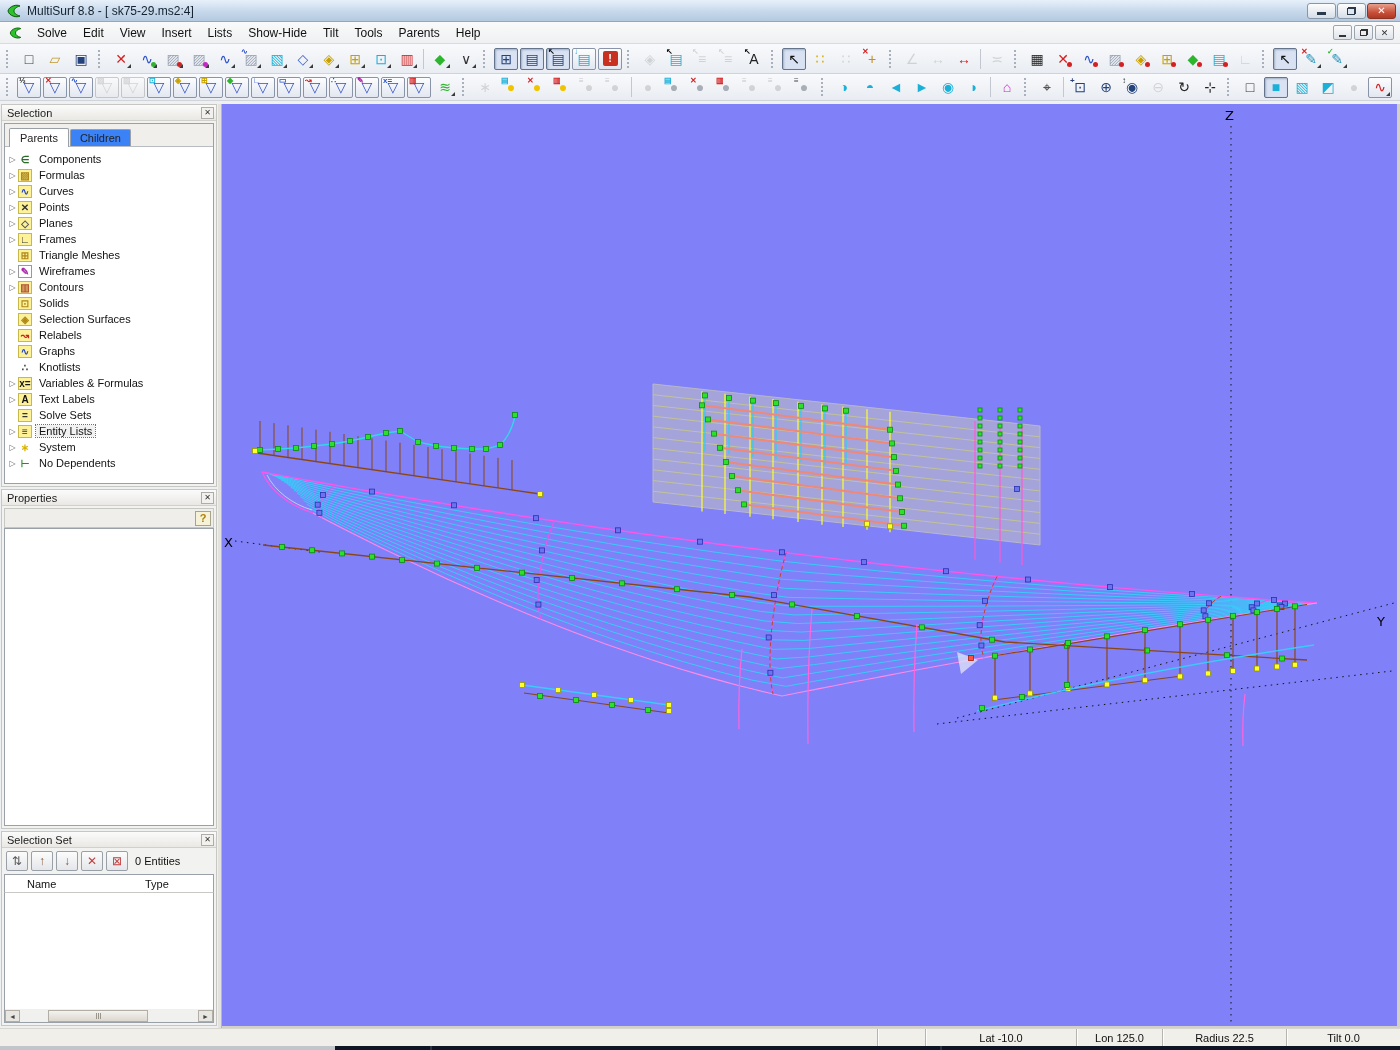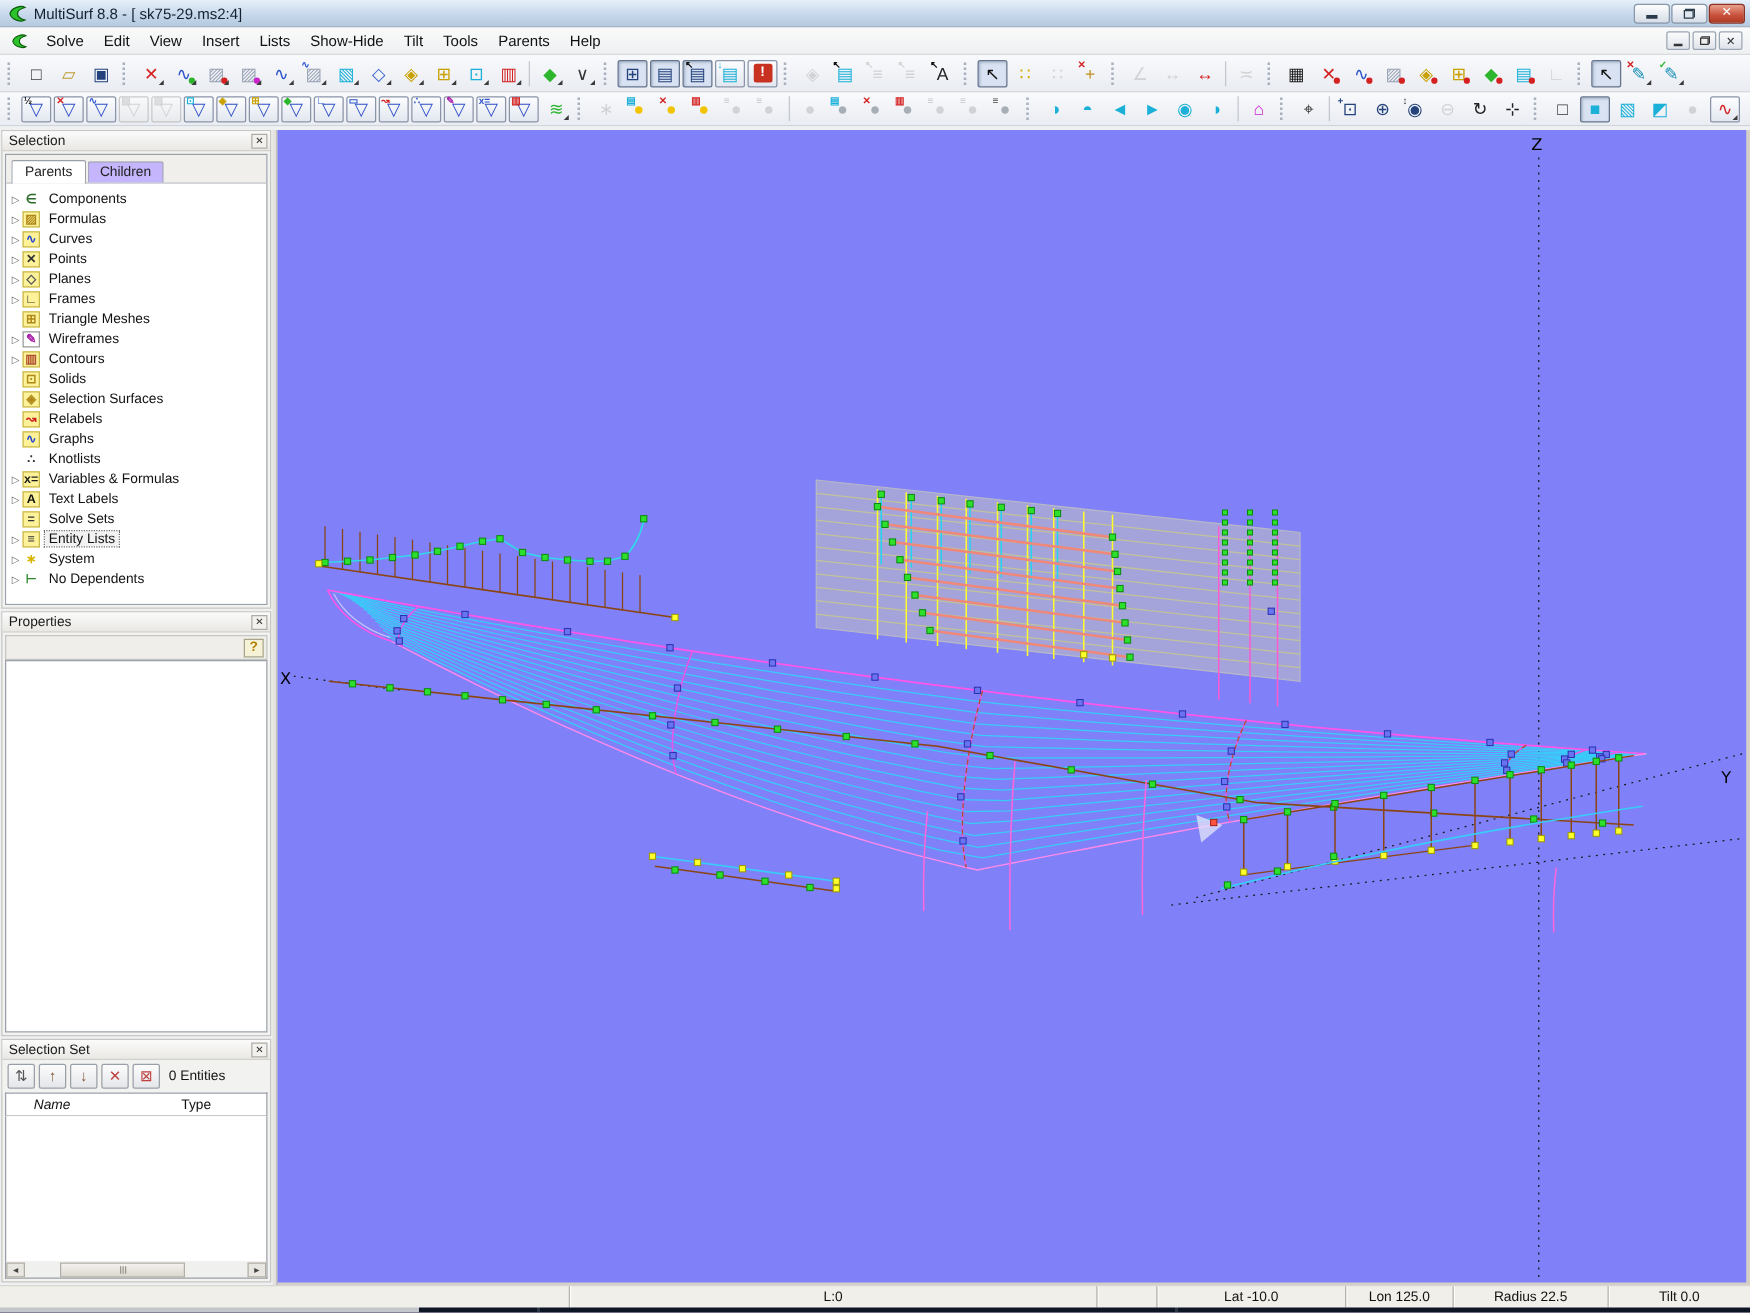--- a/index.html
+++ b/index.html
@@ -56,21 +56,21 @@
   .dock{width:218px;background:#eef0f2;display:flex;flex-direction:column;}
   .splitter{width:4px;background:#e4e2dc;border-right:1px solid #b8b6b0;}
   .panel{display:flex;flex-direction:column;border:1px solid #c6c6c2;margin:0 1px 2px 1px;background:#f2f2f0;}
   .panel-title{height:16px;display:flex;align-items:center;font-size:11px;color:#1a1a1a;
     background:linear-gradient(#fbfbfb,#e9e8e4);border-bottom:1px solid #d2d0cb;padding-left:5px;}
   .panel-close{margin-left:auto;margin-right:2px;width:13px;height:12px;border:1px solid #aeaca6;background:#f2f1ee;
     font-size:8px;line-height:10px;text-align:center;color:#333;}
   .panel-body{flex:1;margin:2px;border:1px solid #9aa0a8;background:#fff;position:relative;overflow:hidden;}
   
   .ent-tabs{display:flex;align-items:flex-end;padding:3px 0 0 4px;background:#f0efec;border-bottom:1px solid #b8bcc2;}
-  .tab{font-size:11px;padding:2px 9px;border:1px solid #9aa0a8;border-bottom:none;background:#c4b5fd;
+  .tab{font-size:11px;padding:2px 9px;border:1px solid #9aa0a8;border-bottom:none;background:#3b82f6;
     border-radius:2px 2px 0 0;margin-right:1px;color:#222;}
   .tab.active{background:#fff;padding:3px 10px;position:relative;top:1px;}
   .tree{padding:4px 0 0 2px;font-size:11px;background:#fff;flex:1;overflow:hidden;}
   .tree-row{display:flex;align-items:center;height:16px;white-space:nowrap;}
   .tree-arrow{width:11px;text-align:center;font-size:8px;color:#6a6a6a;flex:0 0 11px;}
   .tree-icon{width:14px;height:13px;flex:0 0 14px;margin-right:4px;border:1px solid #c8b84a;background:#fdf29a;
     font-size:10px;line-height:11px;text-align:center;font-weight:bold;}
   .tree-icon.nobg{border-color:transparent;background:transparent;}
   .tree-icon.white{background:#fff;border-color:#999;}
   .tree-label{color:#111;padding:0 3px;}
@@ -80,21 +80,21 @@
   .help-btn{margin-left:auto;margin-right:2px;width:16px;height:15px;border:1px solid #a8a48c;background:#f6f2d8;
     color:#b08000;font-weight:bold;font-size:11px;text-align:center;line-height:13px;}
   .prop-body{flex:1;margin:0 2px 2px 2px;border:1px solid #9aa0a8;background:#fff;}
   
   .sel-toolbar{display:flex;align-items:center;gap:3px;padding:3px 0 3px 4px;background:#f2f2f0;}
   .sel-btn{width:22px;height:20px;border:1px solid #9aa0a8;border-radius:2px;background:linear-gradient(#fcfcfc,#e4e6ea);
     display:flex;align-items:center;justify-content:center;font-size:12px;}
   .sel-count{font-size:11px;color:#111;margin-left:4px;}
   .sel-cols{display:flex;font-size:11px;color:#111;border-bottom:1px solid #c8c8c4;background:#fff;
     padding:3px 0 2px 0;margin:0 2px;border-left:1px solid #9aa0a8;border-right:1px solid #9aa0a8;border-top:1px solid #9aa0a8;}
-  .sel-col-name{padding-left:22px;width:140px;font-style:italic;}
+  .sel-col-name{padding-left:22px;width:140px;}
   .sel-list{flex:1;background:#fff;margin:0 2px;border-left:1px solid #9aa0a8;border-right:1px solid #9aa0a8;}
   .hscroll{height:14px;margin:0 2px 2px 2px;border:1px solid #9aa0a8;border-top:none;background:#f0f0ee;
     display:flex;align-items:center;}
   .hs-arrow{width:15px;height:12px;border:1px solid #b2aea6;background:#e8e6e0;font-size:7px;text-align:center;line-height:11px;color:#444;}
   .hs-track{flex:1;height:12px;position:relative;}
   .hs-thumb{position:absolute;left:28px;width:100px;height:12px;border:1px solid #b2aea6;
     background:linear-gradient(#f4f2ee,#dcd8d0);display:flex;align-items:center;justify-content:center;gap:1px;}
   .hs-thumb i{display:block;width:1px;height:6px;background:#9a958a;}
   
   .viewport{flex:1;position:relative;background:#8080f8;border-right:3px solid #d4d0c8;border-bottom:2px solid #d4d0c8;}
@@ -979,21 +979,20 @@
           <path d="M695,520 q-4,50 -3,108" stroke="#ff66dd" stroke-width="1.2" fill="none"></path>
           <path d="M1023,590 q-3,24 -2,52" stroke="#ff66dd" stroke-width="1.2" fill="none"></path>
           <polygon points="735,548 756,556 739,570" fill="rgba(230,230,250,0.75)" stroke="none"></polygon>
           <rect x="746.5" y="551.5" width="5" height="5" fill="#ff5040" stroke="#a02010" stroke-width="0.8"></rect>
         </svg>
     </div>
   </div>
 
   <div class="statusbar">
     <span class="sb-spacer"></span>
-    <span class="sb-cell" style="width:422px;">L:0</span>
     <span class="sb-cell" style="width:48px;"></span>
     <span class="sb-cell" style="width:151px;">Lat -10.0</span>
     <span class="sb-cell" style="width:86px;">Lon 125.0</span>
     <span class="sb-cell" style="width:124px;">Radius 22.5</span>
     <span class="sb-cell" style="width:114px;">Tilt 0.0</span>
   </div>
   <div class="tasksliver"></div>
 </div>
 
 </body></html>

